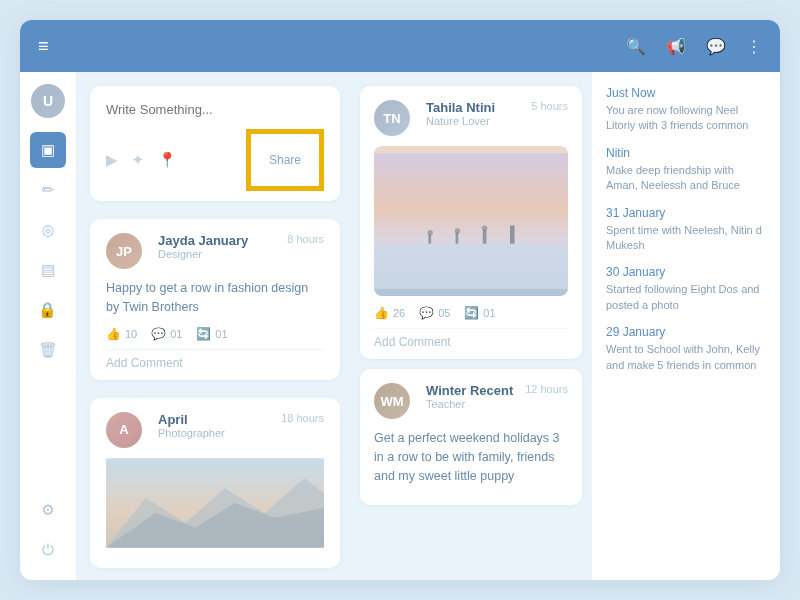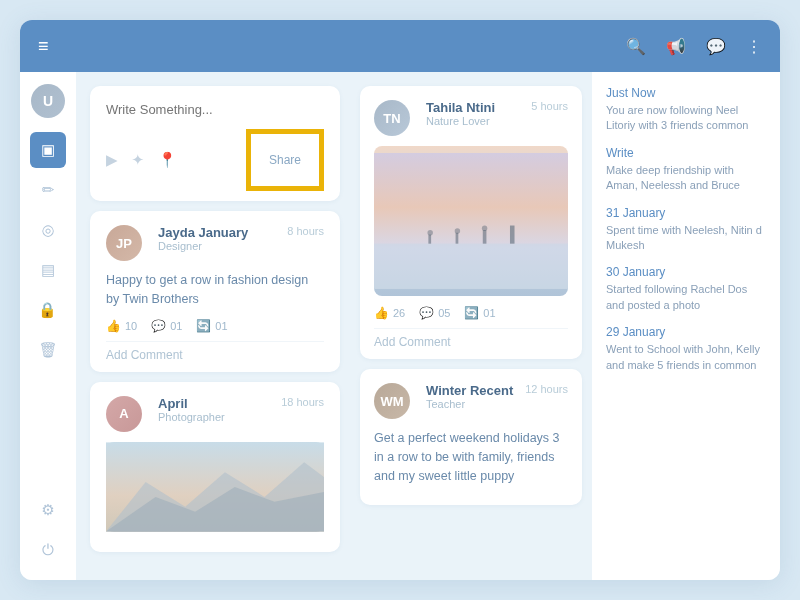--- a/index.html
+++ b/index.html
@@ -81,21 +81,21 @@
       color: white;
     }
     .sidebar-spacer { flex: 1; }
 
     
     .feed-column {
       flex: 1;
       padding: 14px 10px 14px 14px;
       display: flex;
       flex-direction: column;
-      gap: 10px;
+      gap: 18px;
       overflow-y: auto;
       background: #eaf3f9;
     }
 
     
     .write-box {
       background: white;
       border-radius: 10px;
       padding: 14px 16px 10px;
       box-shadow: 0 1px 4px rgba(90,130,170,0.08);
@@ -404,30 +404,30 @@
 
     </div>
 
     <div class="recent-panel">
 
       <div class="recent-section">
         <div class="recent-date">Just Now</div>
         <div class="recent-text">You are now following Neel Litoriy with 3 friends common</div>
       </div>
       <div class="recent-section">
-        <div class="recent-date">Write</div>
+        <div class="recent-date">Nitin</div>
         <div class="recent-text">Make deep friendship with Aman, Neelessh and Bruce</div>
       </div>
       <div class="recent-section">
         <div class="recent-date">31 January</div>
         <div class="recent-text">Spent time with Neelesh, Nitin d Mukesh</div>
       </div>
       <div class="recent-section">
         <div class="recent-date">30 January</div>
-        <div class="recent-text">Started following Rachel Dos and posted a photo</div>
+        <div class="recent-text">Started following Eight Dos and posted a photo</div>
       </div>
       <div class="recent-section">
         <div class="recent-date">29 January</div>
         <div class="recent-text">Went to School with John, Kelly and make 5 friends in common</div>
       </div>
     </div>
 
   </div>
 </div>
 

